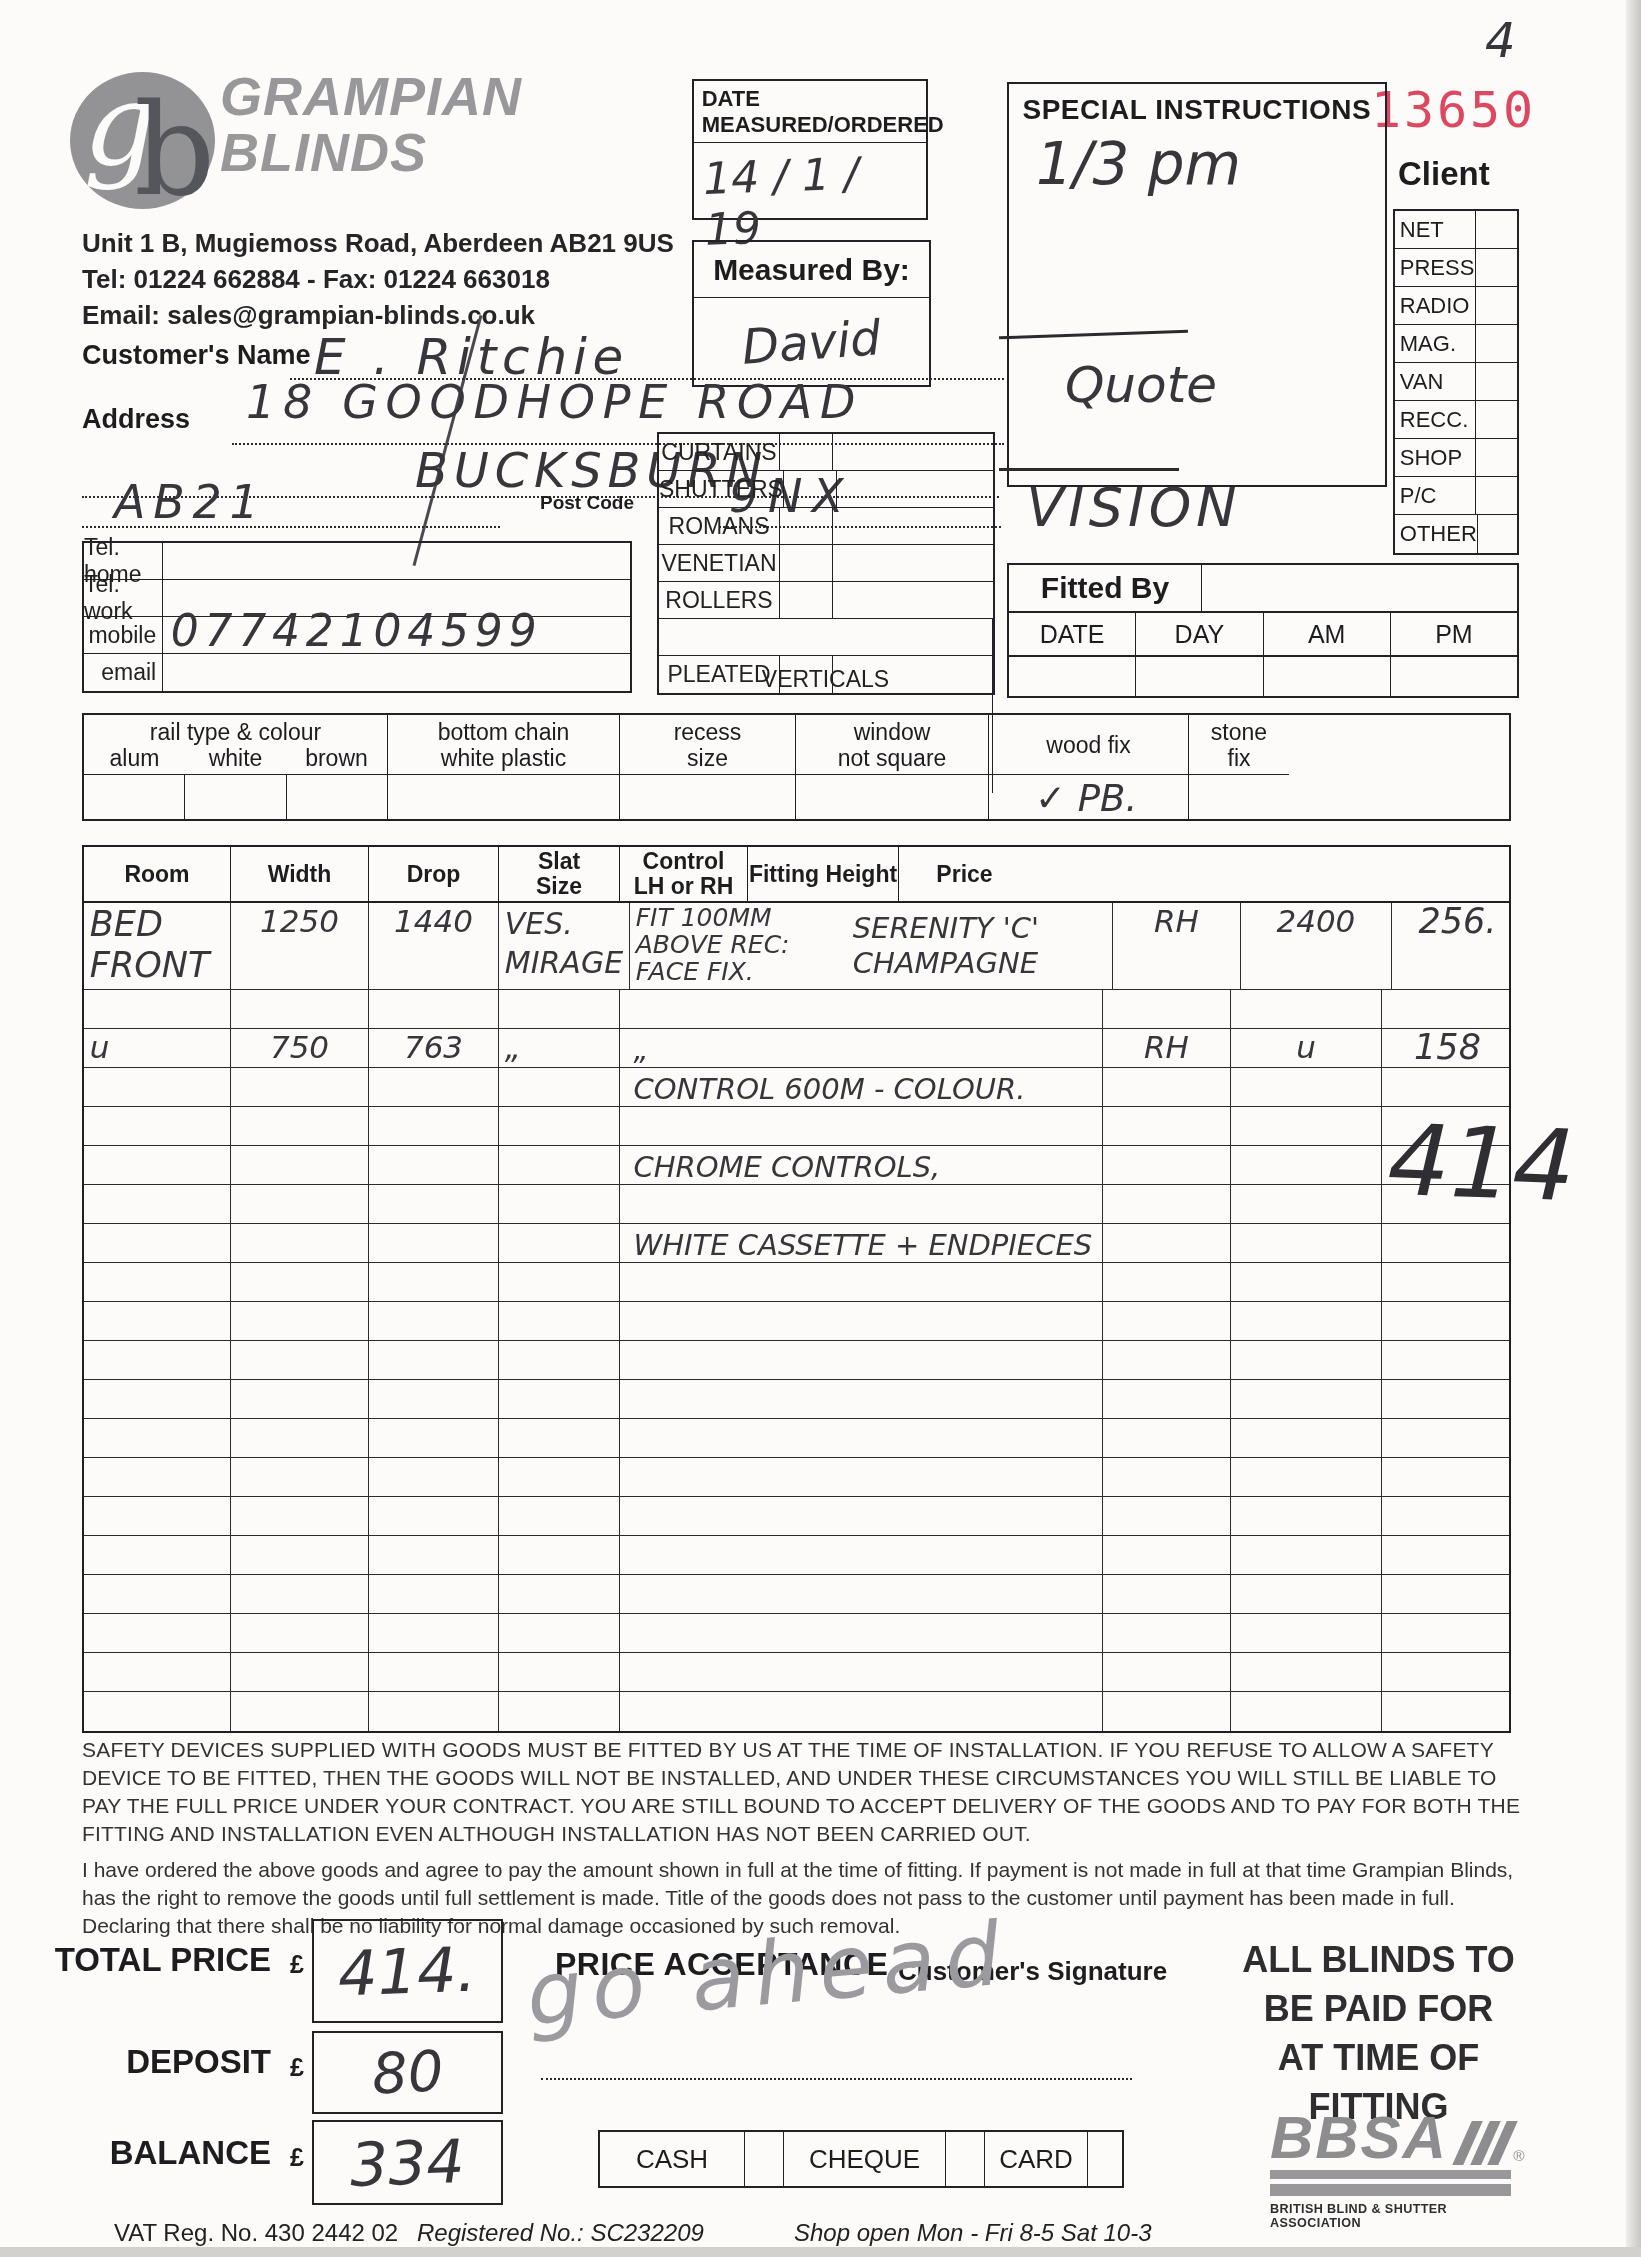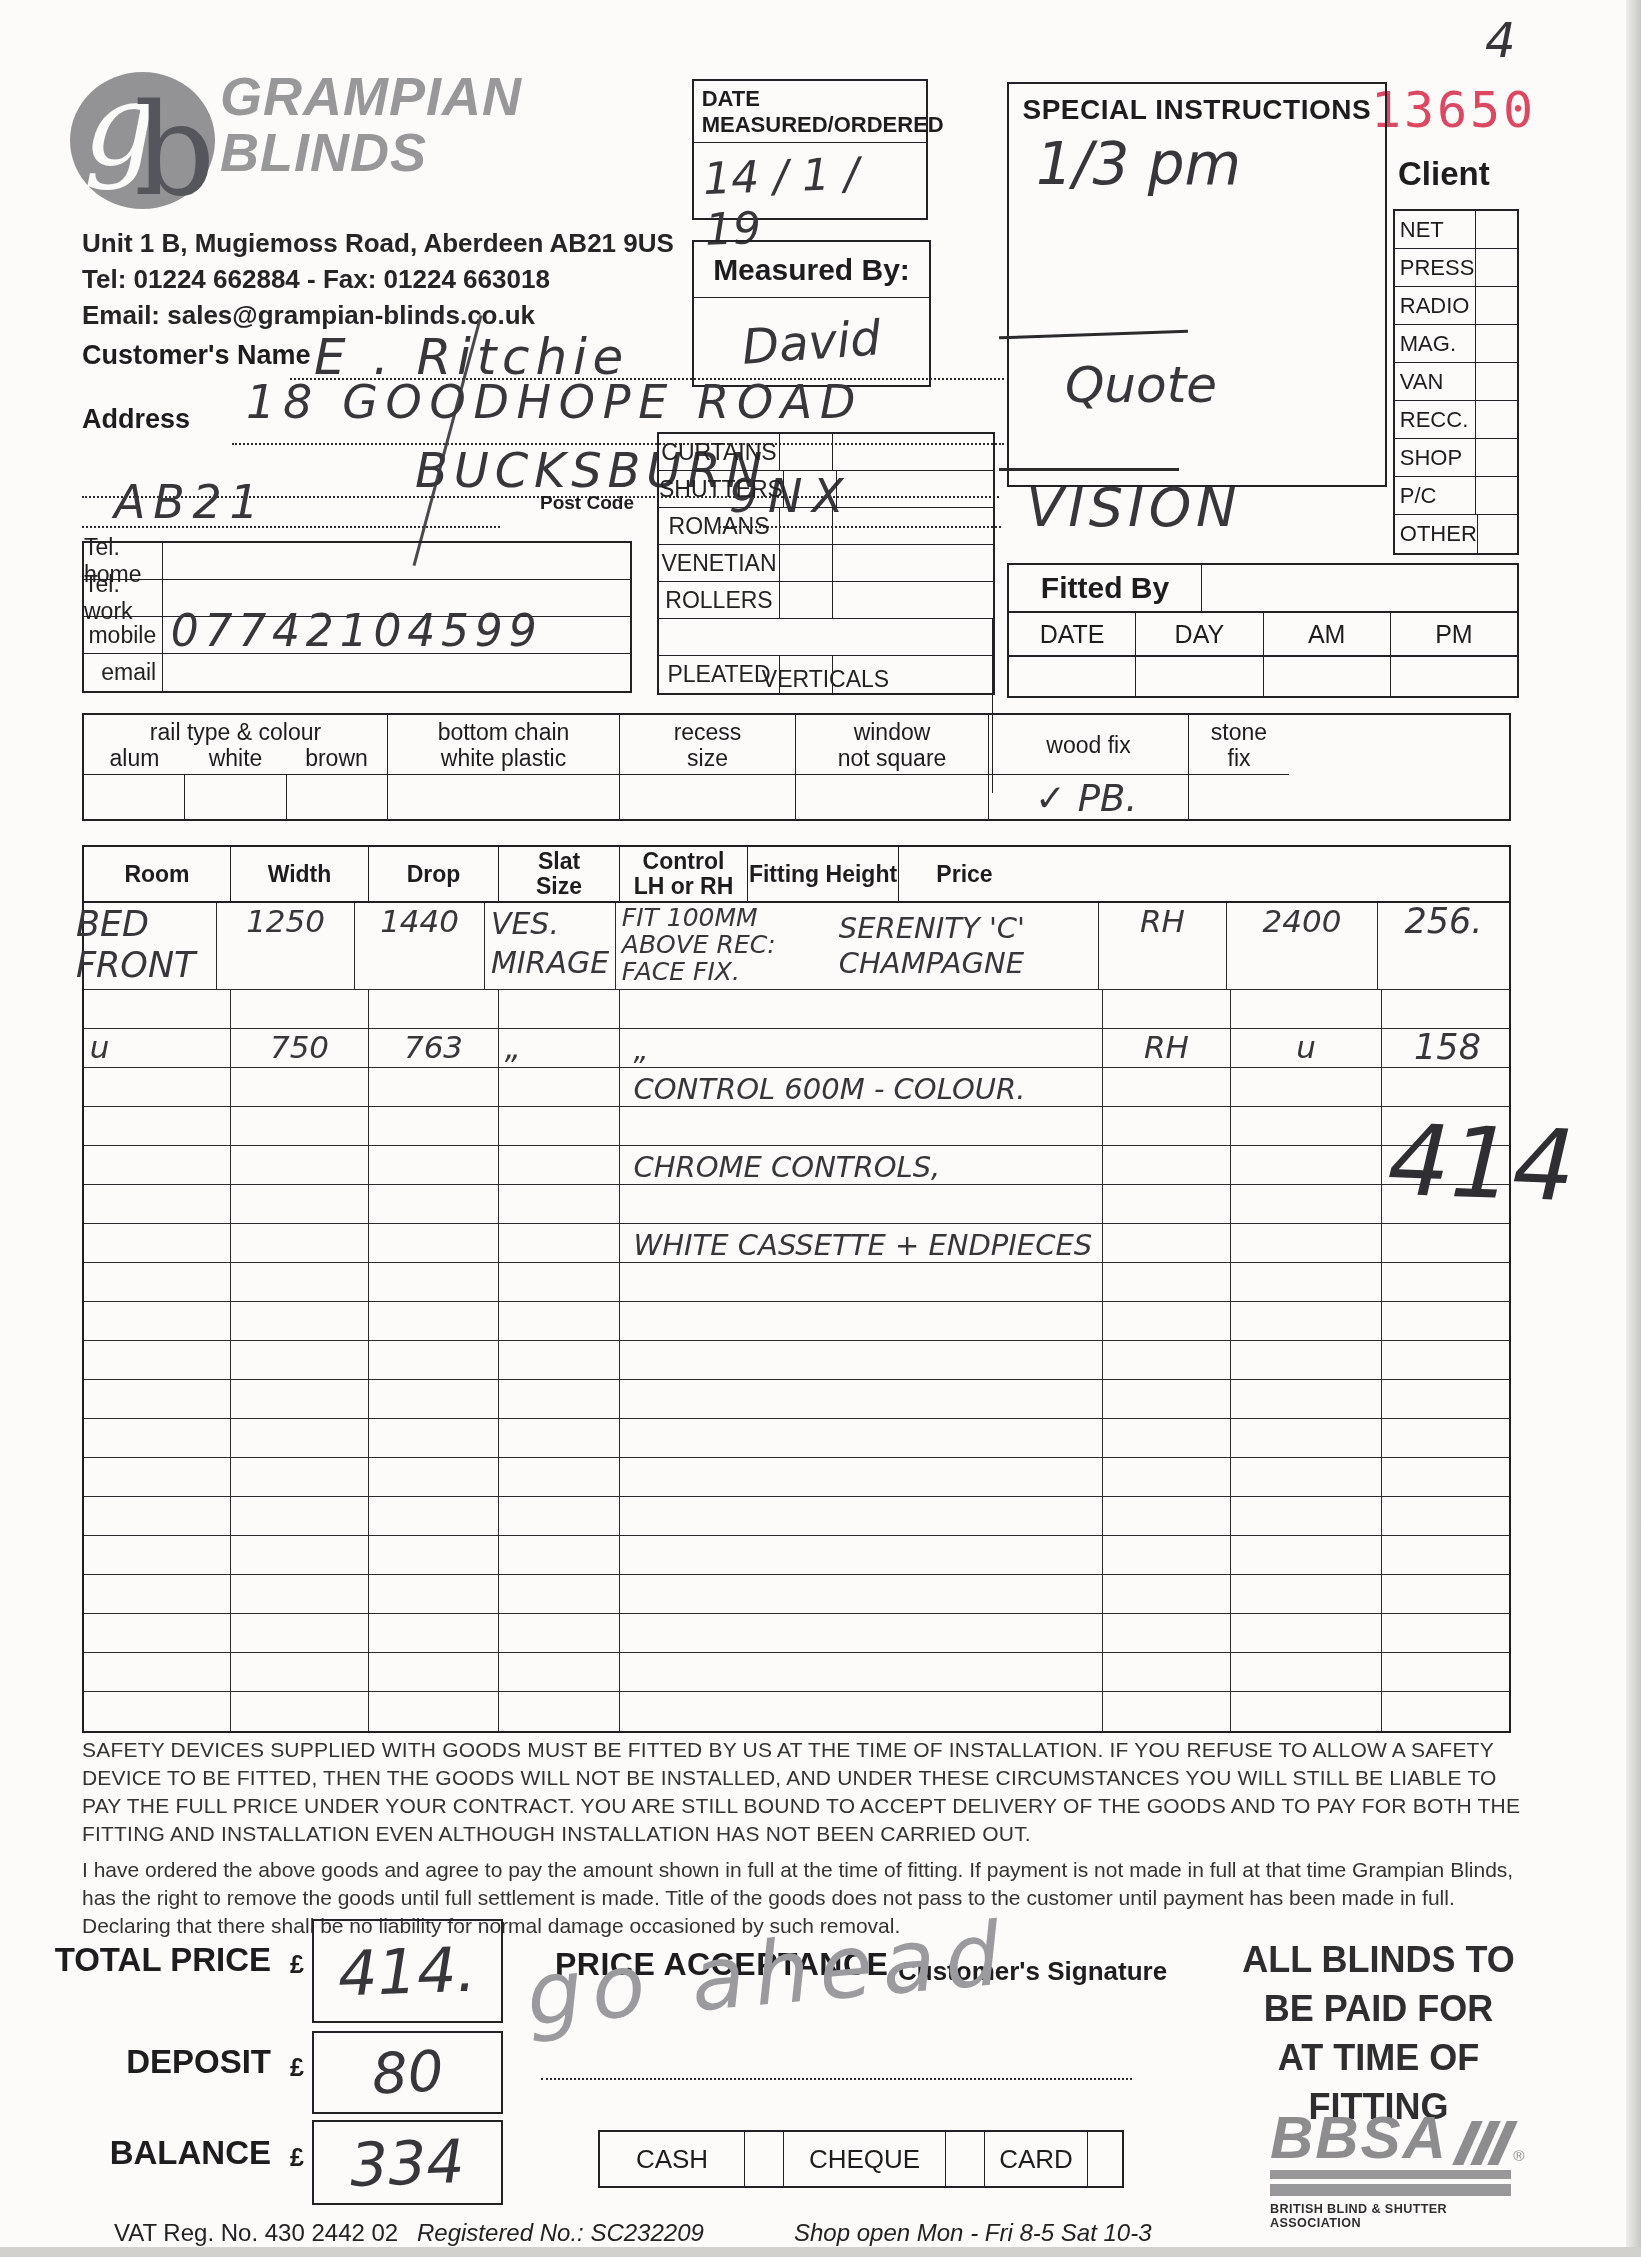--- a/index.html
+++ b/index.html
@@ -64,21 +64,21 @@
   .sp-v{height:44px;display:flex;}
   .sp-cell{flex:1;border-right:1.9px solid #222226;}
   .sp-cell:last-child{border-right:none;}
   
   .mtable{border:2.9px solid #1f1f23;}
   .mhead{display:flex;height:56px;border-bottom:2.9px solid #1f1f23;}
   .hc{display:flex;align-items:center;justify-content:center;text-align:center;font-weight:bold;
       font-size:23px;line-height:25px;border-right:1.9px solid #1f1f23;}
   .hc:last-child{border-right:none;}
   .mrow{display:flex;height:39px;border-bottom:1.9px solid #2b2b2e;}
-  .mrow.tall{height:87px;justify-content:flex-end;}
+  .mrow.tall{height:87px;}
   .mrow:last-child{border-bottom:none;}
   .mcell{border-right:1.9px solid #2b2b2e;position:relative;overflow:visible;}
   .mcell:last-child{border-right:none;}
   .mcell .hw{display:block;padding:1px 5.8px;font-size:31px;line-height:35px;white-space:pre-line;}
   .ca{text-align:center;}
   .colour-split{display:flex;}
   .colour-split .p1{flex:0 0 217px;font-size:25px !important;line-height:27px !important;}
   .colour-split .p2{flex:1;font-size:29px !important;line-height:35px !important;padding-top:7.7px !important;}
   .price-big{font-size:98px;transform:rotate(2deg);color:#2e2e33;}
   

